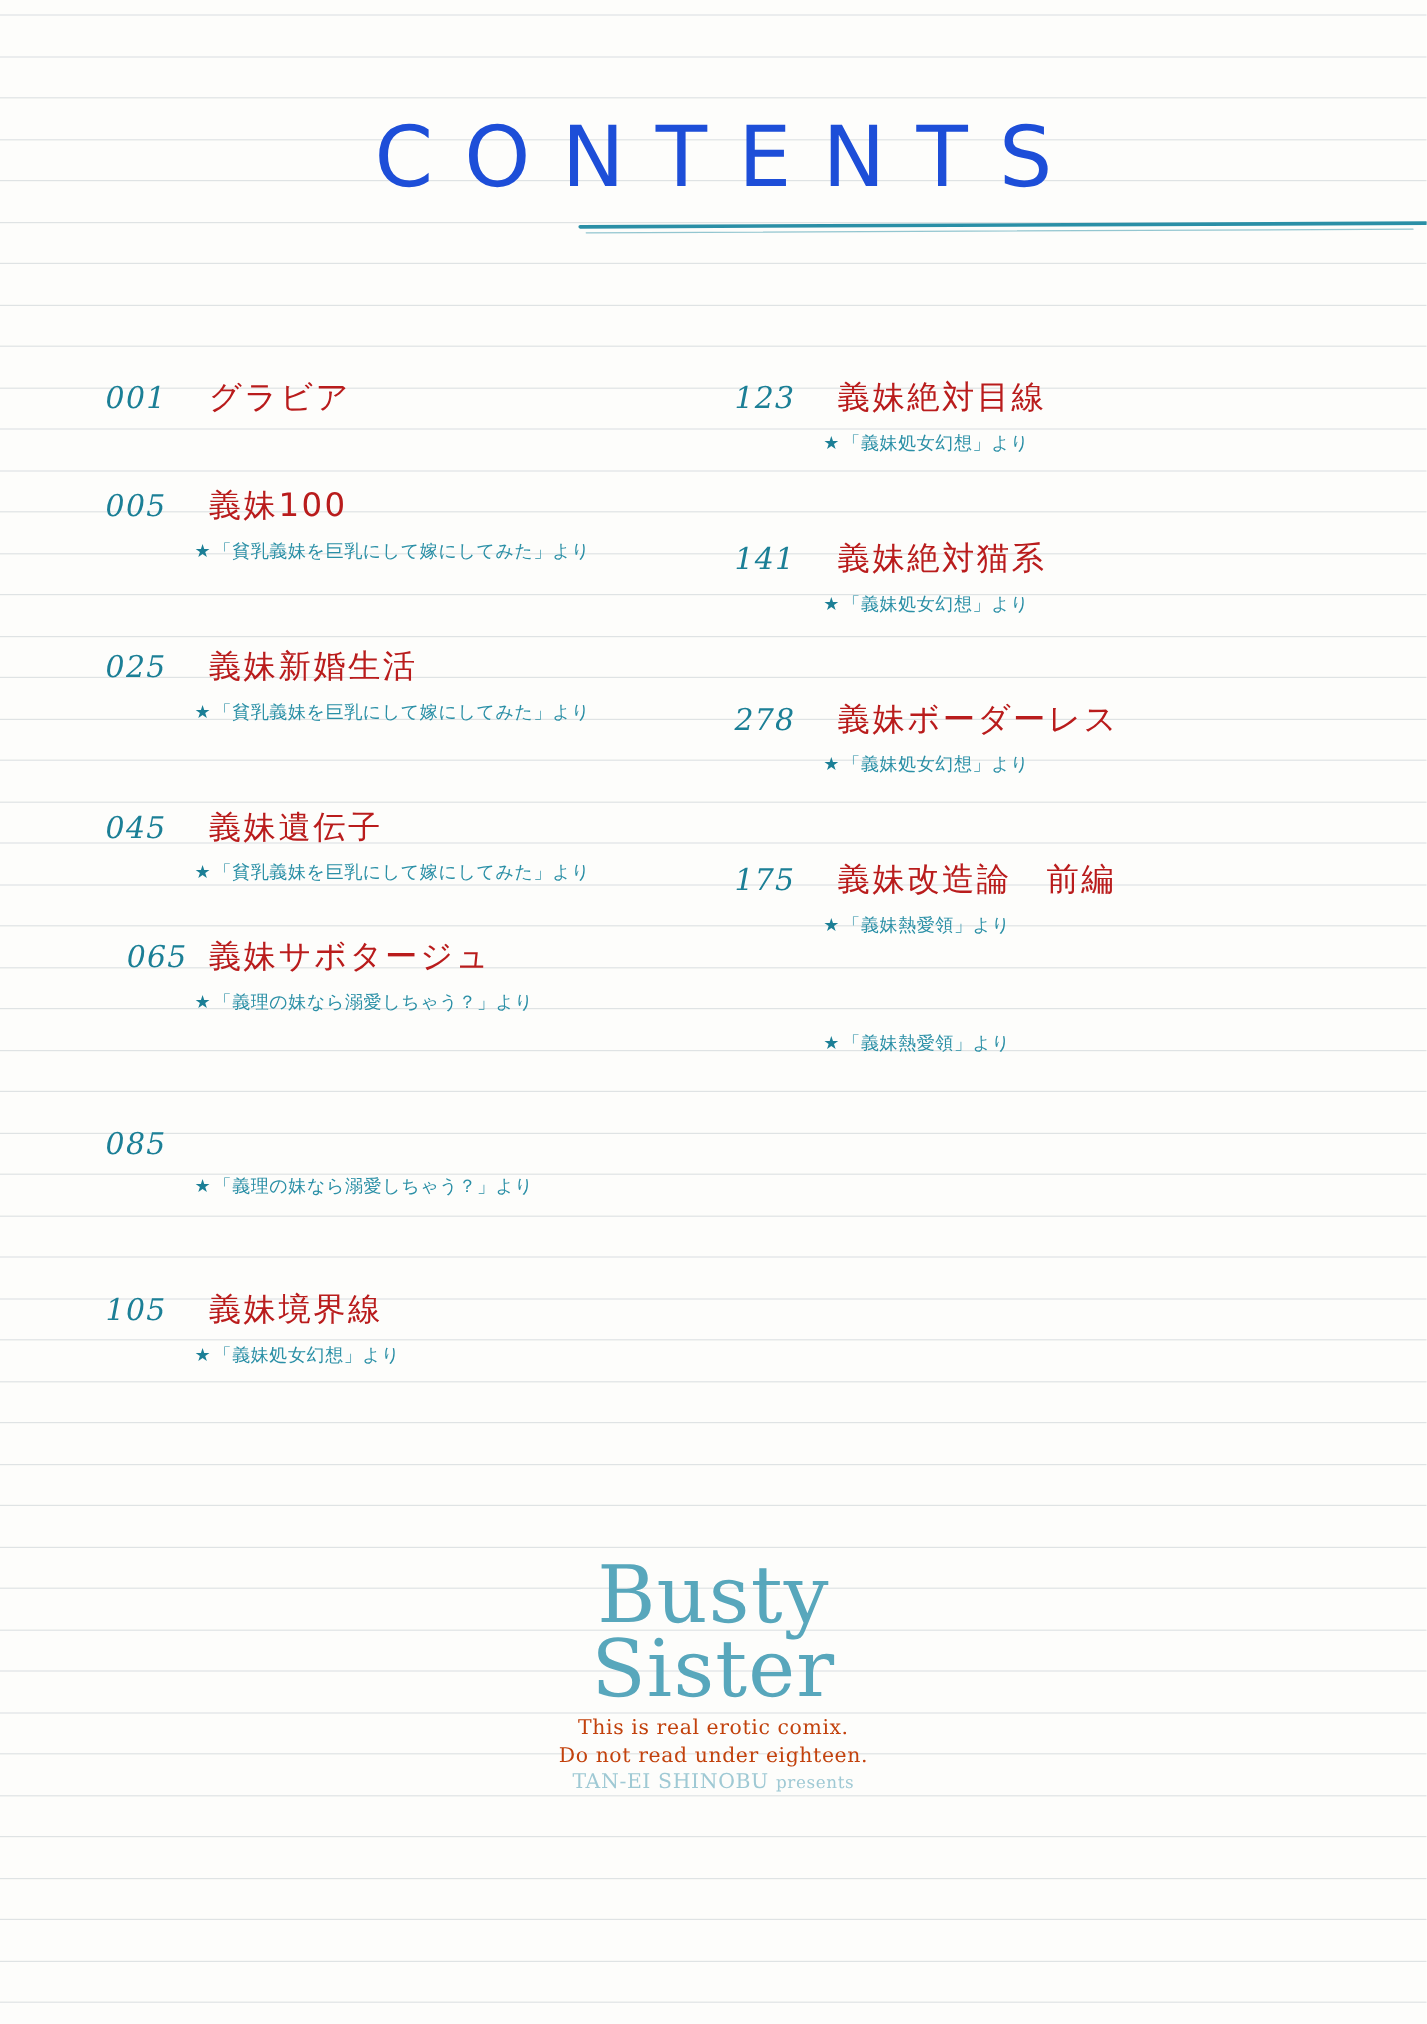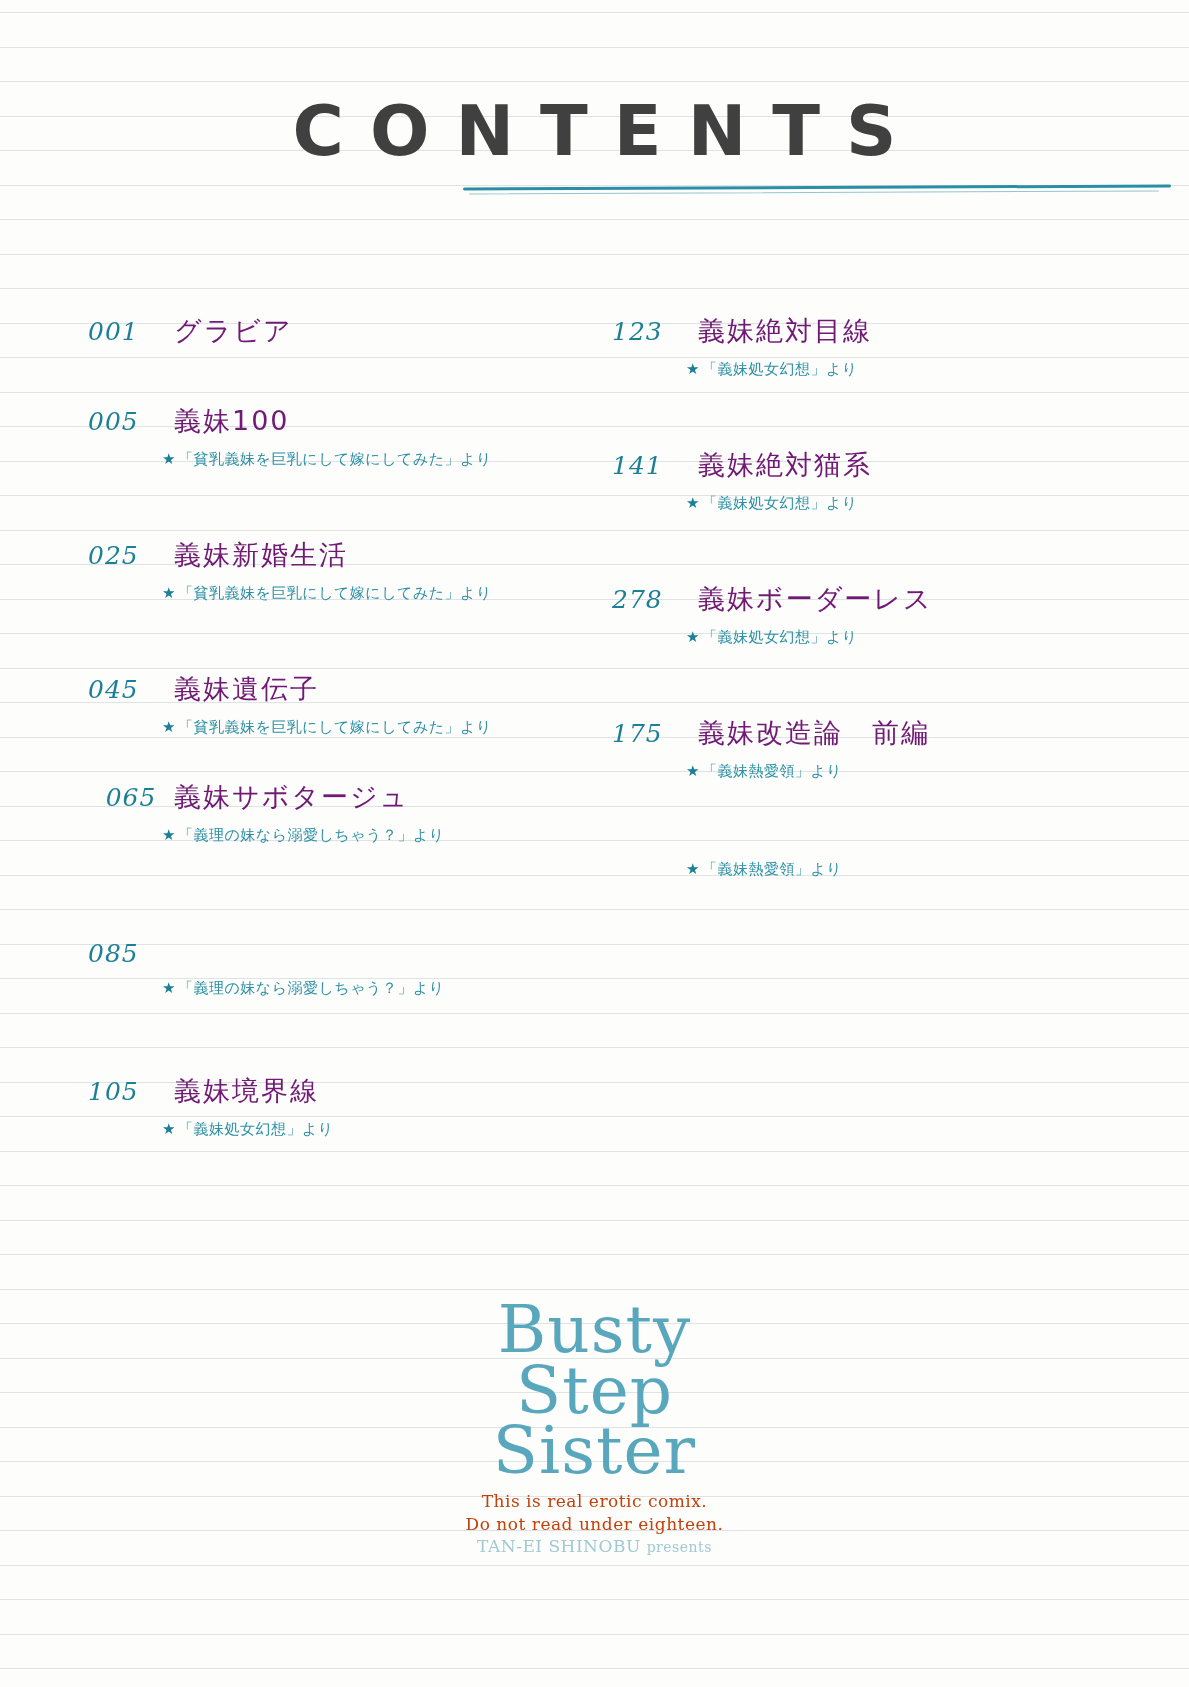--- a/index.html
+++ b/index.html
@@ -39,25 +39,25 @@
   
   .title-wrap {
     position: absolute;
     left: 0;
     right: 0;
     top: 96px;
     text-align: center;
   }
   .title {
     display: inline-block;
-    color: #404040;
+    color: #1d4ed8;
     font-size: 70px;
     letter-spacing: 26px;
     font-family: "DejaVu Sans", sans-serif;
-    font-weight: 700;
+    font-weight: 400;
     padding-left: 26px;
     line-height: 1;
   }
   .title-underline {
     position: absolute;
     left: 196px;
     width: 708px;
     top: 90px;
     height: 3px;
     background: #2a8fa6;
@@ -95,21 +95,21 @@
     font-size: 25px;
     font-style: italic;
     letter-spacing: 1px;
     width: 86px;
     color: #1b7f96;
   }
   .entry-title {
     font-size: 27px;
     letter-spacing: 2px;
     font-family: "DejaVu Sans", sans-serif;
-    color: #701a75;
+    color: #b91c1c;
   }
   .entry-sub {
     margin-top: 11px;
     margin-left: 74px;
     font-size: 15px;
     color: #2a8fa6;
     letter-spacing: 0.5px;
     white-space: nowrap;
     font-family: "DejaVu Sans", sans-serif;
   }
@@ -298,21 +298,20 @@
           </div>
           <div class="entry-sub"><span class="star">★</span><span>「義妹熱愛領」より</span></div>
         </div>
         <div class="entry" style="position: absolute; top: 536px; left: 0px;">
           <div class="entry-sub"><span class="star">★</span><span>「義妹熱愛領」より</span></div>
         </div>
       </div>
 
     <div class="logo">
       <div class="logo-line">Busty</div>
-      <div class="logo-line">Step</div>
       <div class="logo-line">Sister</div>
       <div class="logo-note">This is real erotic comix.</div>
       <div class="logo-note" style="margin-top:0;">Do not read under eighteen.</div>
       <div class="logo-credit">
         <span>TAN-EI SHINOBU</span>
         <span class="small">presents</span>
       </div>
     </div>
 
   </div>

